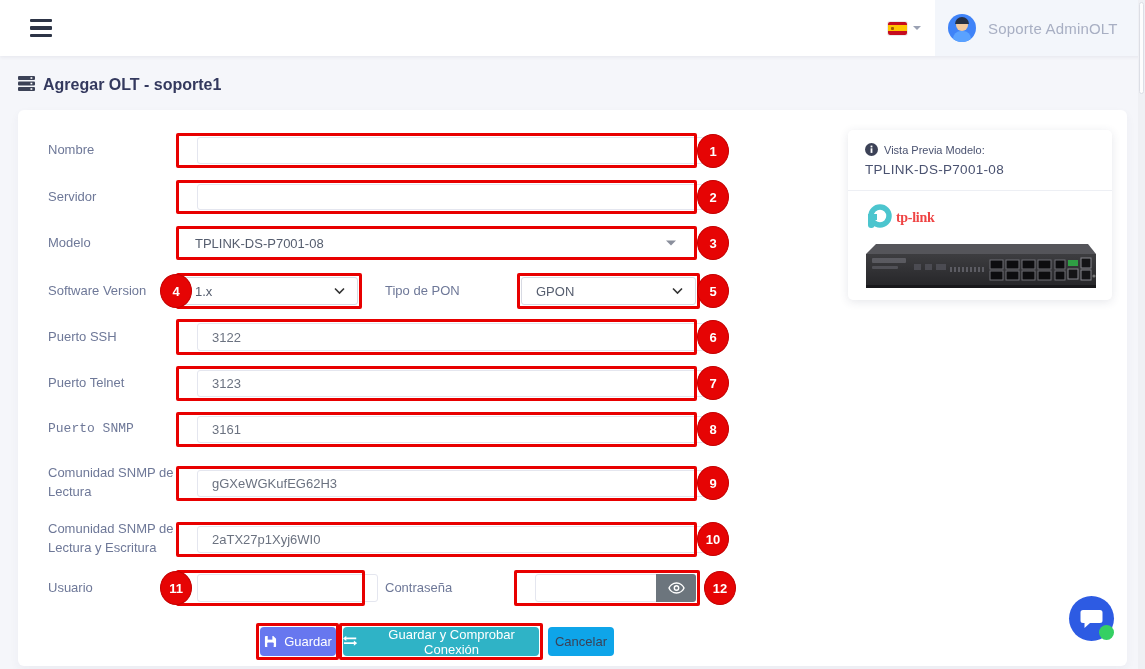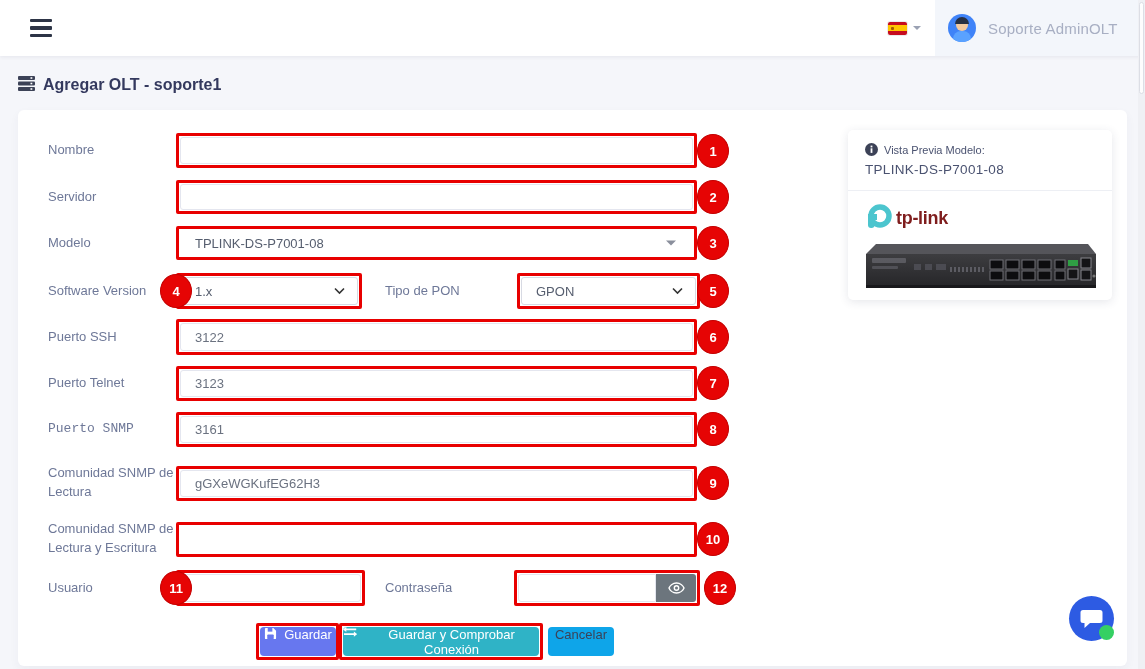--- a/index.html
+++ b/index.html
@@ -33,50 +33,50 @@
 
   
   .card { position:absolute; left:18px; top:110px; width:1109px; height:556px; background:#ffffff;
           border-radius:6px; box-shadow:0 4px 10px rgba(50,60,90,.05); }
 
   .f-label { position:absolute; left:30px; width:130px; display:flex; align-items:center;
              font-size:13px; color:#6e7898; line-height:1.45; }
   .f-label.col2 { left:367px; width:118px; }
 
   .txt-input { position:absolute; background:#fff; border:1px solid #e4e6ef; border-radius:3px;
-               font-family:"Liberation Sans",sans-serif; font-size:13px; color:#6b7280; padding:4px 14px; outline:none; }
+               font-family:"Liberation Sans",sans-serif; font-size:13px; color:#6b7280; padding:4px 14px; outline:none;margin-left:17px; }
   .sel-fake { position:absolute; background:#fff; border:1px solid #d7dae3; border-radius:3px;
               display:flex; align-items:center; font-size:13px; color:#555d6e; padding:0 14px; cursor:pointer; }
   .sel-chevron { position:absolute; right:12px; top:50%; transform:translateY(-50%); }
   .sel2-caret { position:absolute; right:16px; top:50%; transform:translateY(-50%);
                 width:0; height:0; border-left:5px solid transparent; border-right:5px solid transparent; border-top:5px solid #8a8f9c; }
 
   .eye-btn { position:absolute; background:#6c757d; border:none; border-radius:0 3px 3px 0; cursor:pointer;
              display:flex; align-items:center; justify-content:center; }
 
   
   .redbox { position:absolute; border:3px solid #e80000; border-radius:2px; pointer-events:none; z-index:3; }
   .badge { position:absolute; width:32px; height:34px; border-radius:50%; background:#e60404; border:1px solid #c40000;
            color:#fff; font-size:13px; font-weight:700; display:flex; align-items:center; justify-content:center; z-index:4; pointer-events:none; }
 
   
   .btn { position:absolute; border:none; border-radius:4px; font-family:"Liberation Sans",sans-serif;
-         font-size:13px; color:#fff; display:flex; justify-content:center; gap:7px; cursor:pointer; }
+         font-size:13px; color:#fff; display:flex; align-items:center; justify-content:center; gap:7px; cursor:pointer; }
   .btn-primary { background:#6777ef; }
   .btn-info { background:#2fb3c6; }
   .btn-light { background:#0ea5e9; color:#3b4257; }
 
   
   .mini-card { position:absolute; left:830px; top:20px; width:264px; height:170px; background:#fff;
                border-radius:5px; box-shadow:0 2px 10px rgba(50,60,90,.12); }
   .mini-head { position:absolute; left:17px; top:13px; font-size:11px; color:#4a5270; display:flex; align-items:center; gap:6px; }
   .mini-model { position:absolute; left:17px; top:32px; font-size:13.5px; color:#4a5270; letter-spacing:.3px; }
   .mini-div { position:absolute; left:0; right:0; top:60px; border-top:1px solid #edeff4; }
   .tplogo { position:absolute; left:16px; top:74px; display:flex; align-items:center; gap:4px; }
-  .tplogo-text { font-size:18px; font-weight:800; color:#7f1d1d; letter-spacing:-.3px; }
+  .tplogo-text { font-size:14px; font-weight:800; color:#ef4444; letter-spacing:-.3px;font-family:Liberation Serif, serif; }
   .device { position:absolute; left:14px; top:110px; }
 
   
   .chat-fab { position:absolute; left:1069px; top:596px; width:45px; height:45px; border-radius:50%;
               background:#2d5be3; border:none; cursor:pointer; display:flex; align-items:center; justify-content:center; z-index:6; }
   .chat-dot { position:absolute; left:30px; top:29px; width:15px; height:15px; border-radius:50%; background:#35d063; }
 
   
   .scrollbar { position:absolute; right:0; top:0; bottom:0; width:7px; background:#eff0f4; z-index:7; }
   .scroll-thumb { position:absolute; left:1px; top:2px; width:5px; height:92px; background:#fdfdfd;
@@ -158,20 +158,21 @@
       <span>GPON</span>
       <svg class="sel-chevron" width="11" height="7" viewBox="0 0 11 7">
           <polyline points="1,1 5.5,5.5 10,1" fill="none" stroke="#333" stroke-width="1.6"></polyline>
         </svg>
     </div>
 
     <input class="txt-input" style="left: 162px; top: 213px; width: 513px; height: 28px;" value="3122">
     <input class="txt-input" style="left: 162px; top: 260px; width: 513px; height: 27px;" value="3123">
     <input class="txt-input" style="left: 162px; top: 306px; width: 513px; height: 27px;" value="3161">
     <input class="txt-input" style="left: 162px; top: 360px; width: 513px; height: 27px;" value="gGXeWGKufEG62H3">
+    <input class="txt-input" style="left: 162px; top: 416px; width: 513px; height: 27px;" value="2aTX27p1Xyj6WI0">
     <input class="txt-input" style="left: 162px; top: 464px; width: 181px; height: 28px;">
     <input class="txt-input" style="left: 500px; top: 464px; width: 138px; height: 28px; border-radius: 3px 0px 0px 3px;" type="password">
     <button class="eye-btn" style="left:638px;top:464px;width:40px;height:28px;">
       <svg width="17" height="12" viewBox="0 0 17 12">
         <path d="M8.5 1 C4.5 1 1.8 4 1 6 c.8 2 3.5 5 7.5 5 s6.7-3 7.5-5 C15.2 4 12.5 1 8.5 1 Z" fill="none" stroke="#fff" stroke-width="1.4"></path>
         <circle cx="8.5" cy="6" r="2.2" fill="none" stroke="#fff" stroke-width="1.4"></circle>
       </svg>
     </button>
 
     <button class="btn btn-primary" style="left:242px;top:517px;width:76px;height:29px;">

